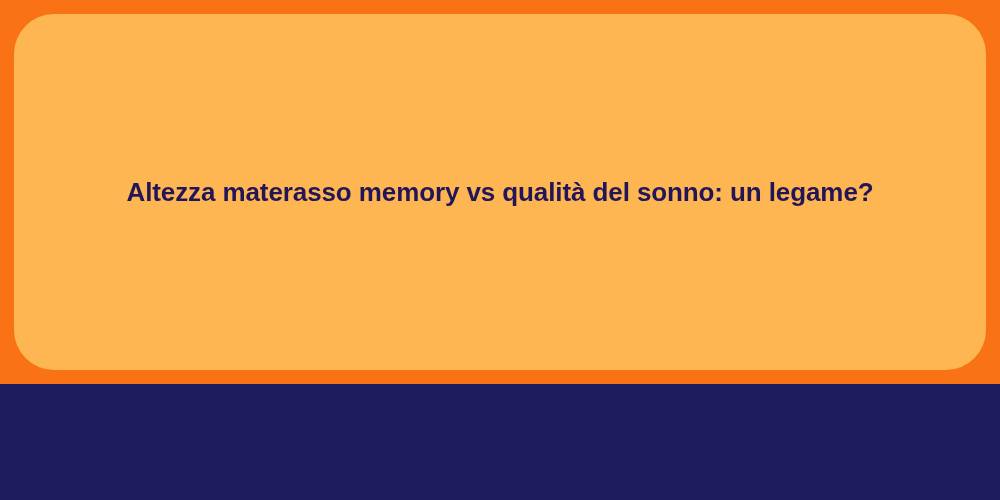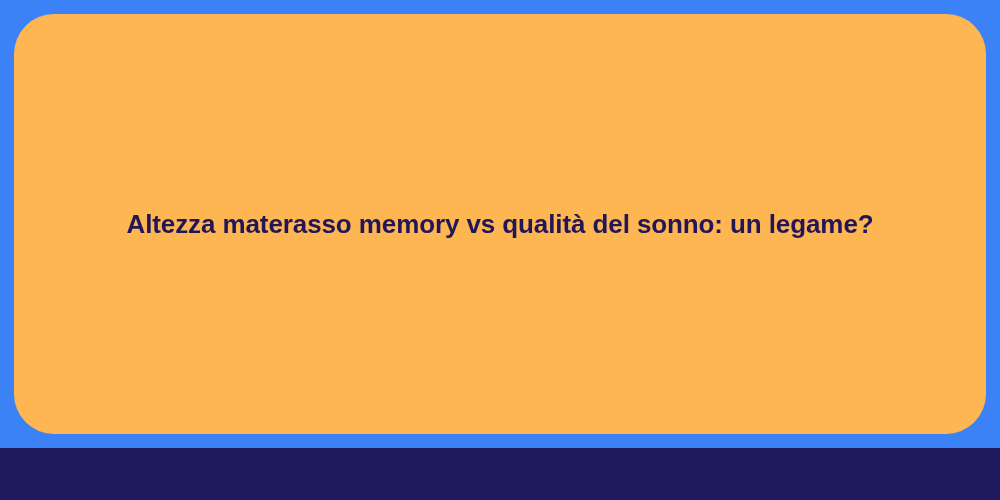--- a/index.html
+++ b/index.html
@@ -11,22 +11,22 @@
     width: 1000px;
     height: 500px;
     overflow: hidden;
     font-family: "Liberation Sans", "DejaVu Sans", sans-serif;
     background: #1e1a5e;
   }
   .card-frame {
     position: relative;
     box-sizing: border-box;
     width: 1000px;
-    height: 448px;
-    background: #3b82f6;
+    height: 384px;
+    background: #f97316;
     padding: 14px;
   }
   .card-panel {
     box-sizing: border-box;
     width: 100%;
     height: 100%;
     background: #fdb652;
     border-radius: 40px;
     display: flex;
     align-items: center;

